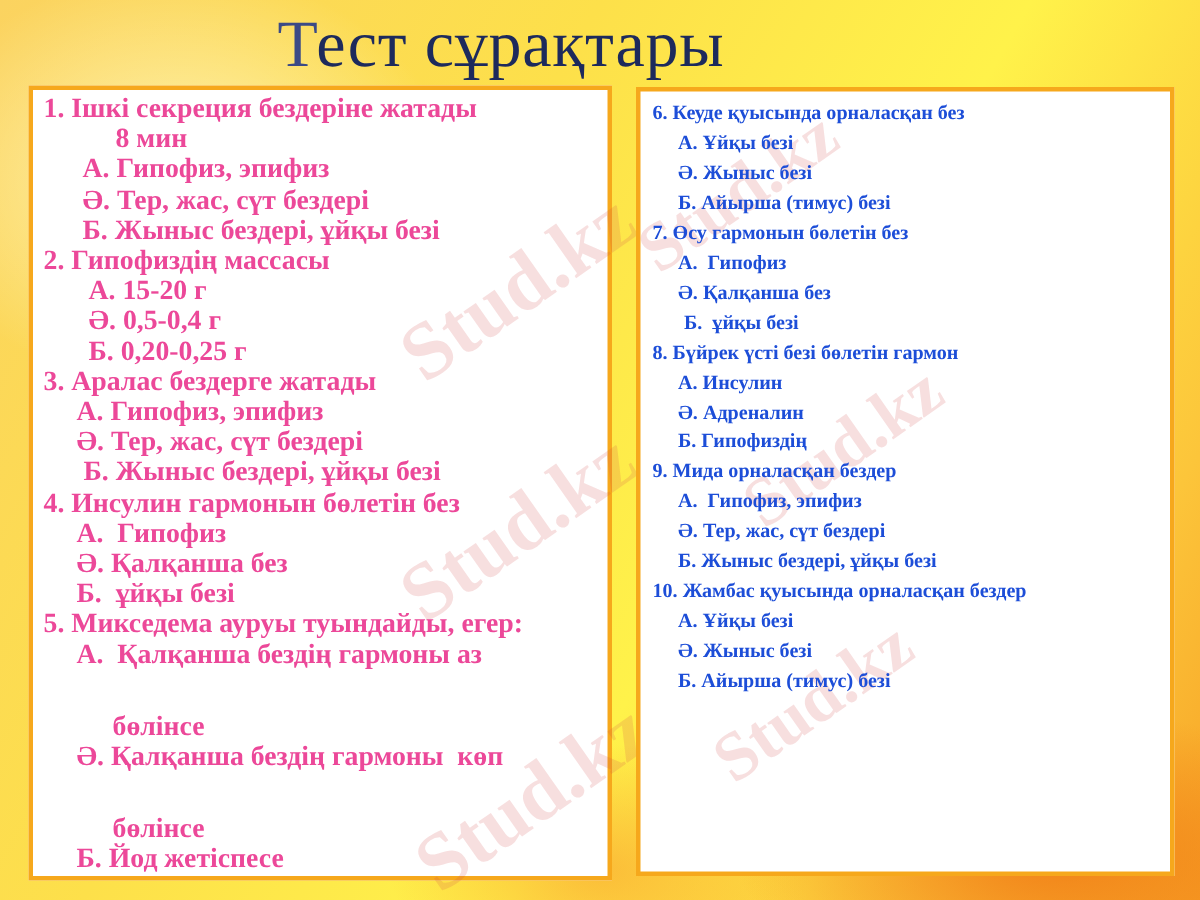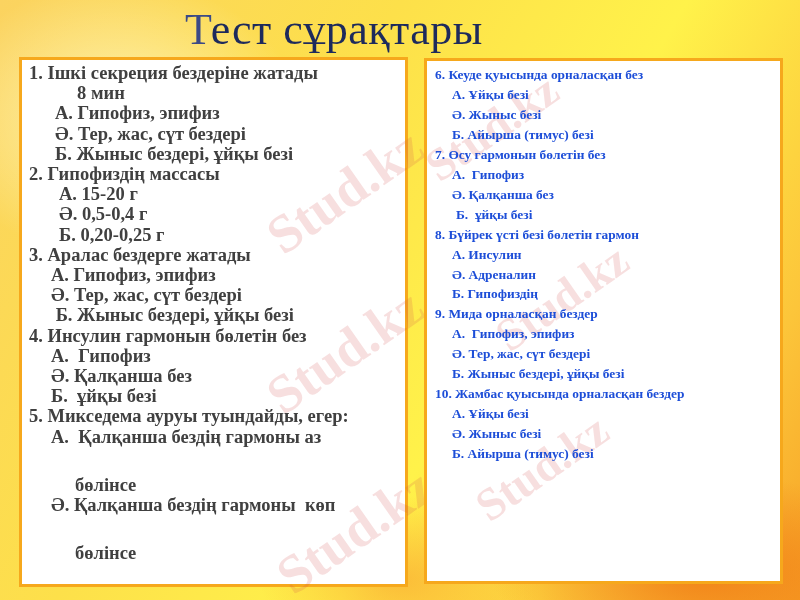--- a/index.html
+++ b/index.html
@@ -22,21 +22,21 @@
     position:absolute; background:#fff; border:3px solid #f6a81c;
     box-sizing:border-box;
   }
   .panel.left { left:19px; top:57px; width:389px; height:530px; }
   .panel.right { left:424px; top:58px; width:359px; height:526px; }
   .watermark {
     position:absolute; font-family:"Liberation Serif", serif; font-weight:bold;
     color:rgba(210,80,80,0.18); transform:rotate(-35deg); font-size:54px;
     pointer-events:none; white-space:nowrap;
   }
-  .left-list { position:absolute; left:7px; top:3px; font-weight:bold; font-size:18.5px; line-height:20.2px; color:#404040; }
+  .left-list { position:absolute; left:7px; top:3px; font-weight:bold; font-size:18.5px; line-height:20.2px; color:#ec4899; }
   .right-list { position:absolute; left:8px; top:4px; font-weight:bold; font-size:13.4px; line-height:19.95px; color:#1d4ed8; }
   .q { white-space:nowrap; }
   .opt { white-space:nowrap; }
   .left-list .opt { padding-left:26px; }
   .left-list .cont { padding-left:46px;margin-top:28px; }
   .left-list .time { padding-left:48px; }
   .right-list .opt { padding-left:17px; }
   .right-list .opt.shift { padding-left:21px; }
 </style>
 </head>
@@ -68,20 +68,21 @@
     <div class="q">4. Инсулин гармонын бөлетін без</div>
     <div class="opt" style="padding-left:22px;white-space:pre">А.  Гипофиз</div>
     <div class="opt" style="padding-left:22px">Ә. Қалқанша без</div>
     <div class="opt" style="padding-left:22px;white-space:pre">Б.  ұйқы безі</div>
 
     <div class="q">5. Микседема ауруы туындайды, егер:</div>
     <div class="opt" style="padding-left:22px;white-space:pre">А.  Қалқанша бездің гармоны аз</div>
     <div class="cont">бөлінсе</div>
     <div class="opt" style="padding-left:22px;white-space:pre">Ә. Қалқанша бездің гармоны  көп</div>
     <div class="cont">бөлінсе</div>
+    <div class="opt" style="padding-left:22px">Б. Йод жетіспесе</div>
   </div>
 </div>
 
 <div class="panel right">
   <div class="watermark" style="left:-10px;top:40px;font-size:46px;">Stud.kz</div>
   <div class="watermark" style="left:60px;top:210px;font-size:46px;">Stud.kz</div>
   <div class="watermark" style="left:40px;top:380px;font-size:46px;">Stud.kz</div>
   <div class="right-list">
     <div class="q">6. Кеуде қуысында орналасқан без</div>
     <div class="opt">А. Ұйқы безі</div>

